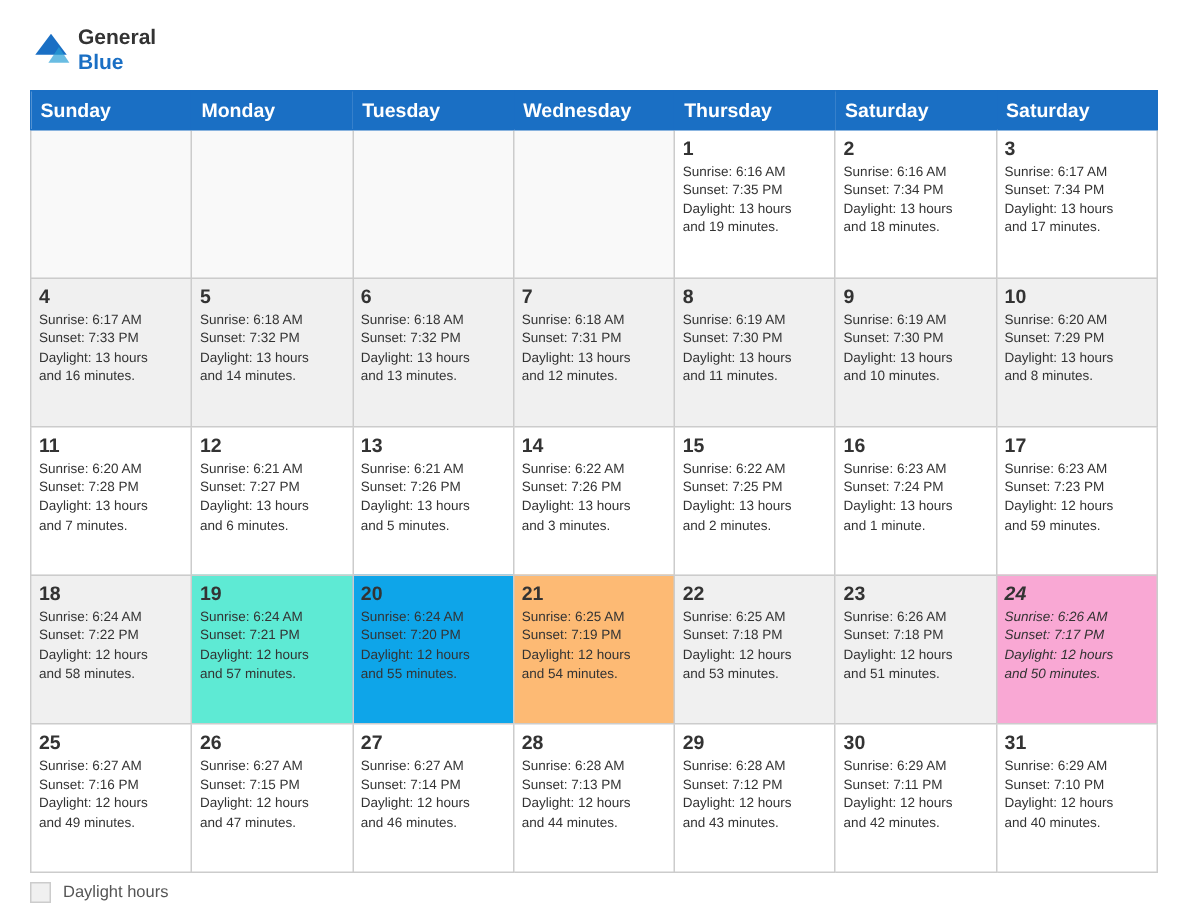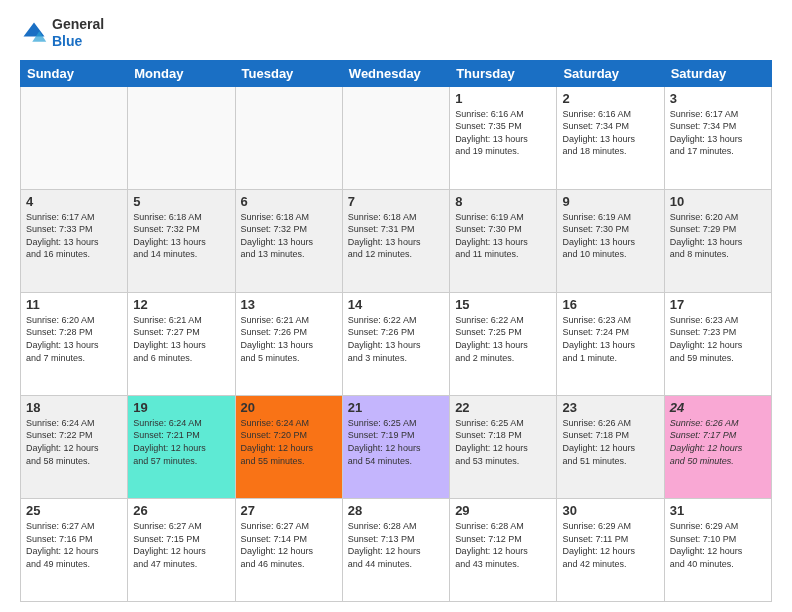--- a/index.html
+++ b/index.html
@@ -275,28 +275,28 @@
 Daylight: 12 hours
 and 58 minutes.</div>
           </td>
           <td style="background: #5eead4;">
             <span class="day-number">19</span>
             <div class="day-info" style="white-space: pre-line;">Sunrise: 6:24 AM
 Sunset: 7:21 PM
 Daylight: 12 hours
 and 57 minutes.</div>
           </td>
-          <td style="background: #f97316;">
+          <td style="background: #0ea5e9;">
             <span class="day-number">20</span>
             <div class="day-info" style="white-space: pre-line;">Sunrise: 6:24 AM
 Sunset: 7:20 PM
 Daylight: 12 hours
 and 55 minutes.</div>
           </td>
-          <td style="background: #c4b5fd;">
+          <td style="background: #fdba74;">
             <span class="day-number">21</span>
             <div class="day-info" style="white-space: pre-line;">Sunrise: 6:25 AM
 Sunset: 7:19 PM
 Daylight: 12 hours
 and 54 minutes.</div>
           </td>
           <td style="background: rgb(240, 240, 240);">
             <span class="day-number">22</span>
             <div class="day-info" style="white-space: pre-line;">Sunrise: 6:25 AM
 Sunset: 7:18 PM
@@ -365,13 +365,17 @@
             <span class="day-number">31</span>
             <div class="day-info" style="white-space: pre-line;">Sunrise: 6:29 AM
 Sunset: 7:10 PM
 Daylight: 12 hours
 and 40 minutes.</div>
           </td>
         </tr>
       </tbody>
   </table>
 
+  <div class="footer">
+    <div class="footer-box"></div>
+    <span>Daylight hours</span>
+  </div>
 </div>
 
 </body></html>

